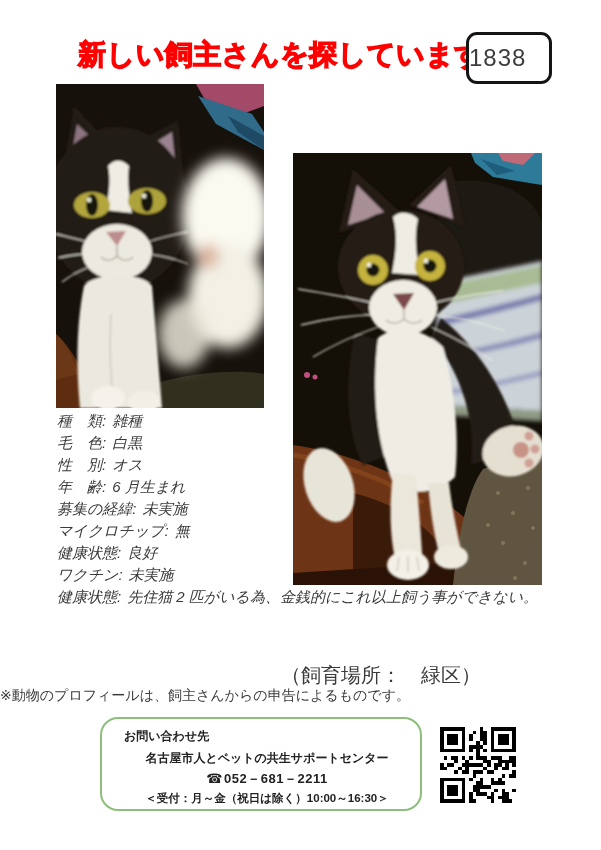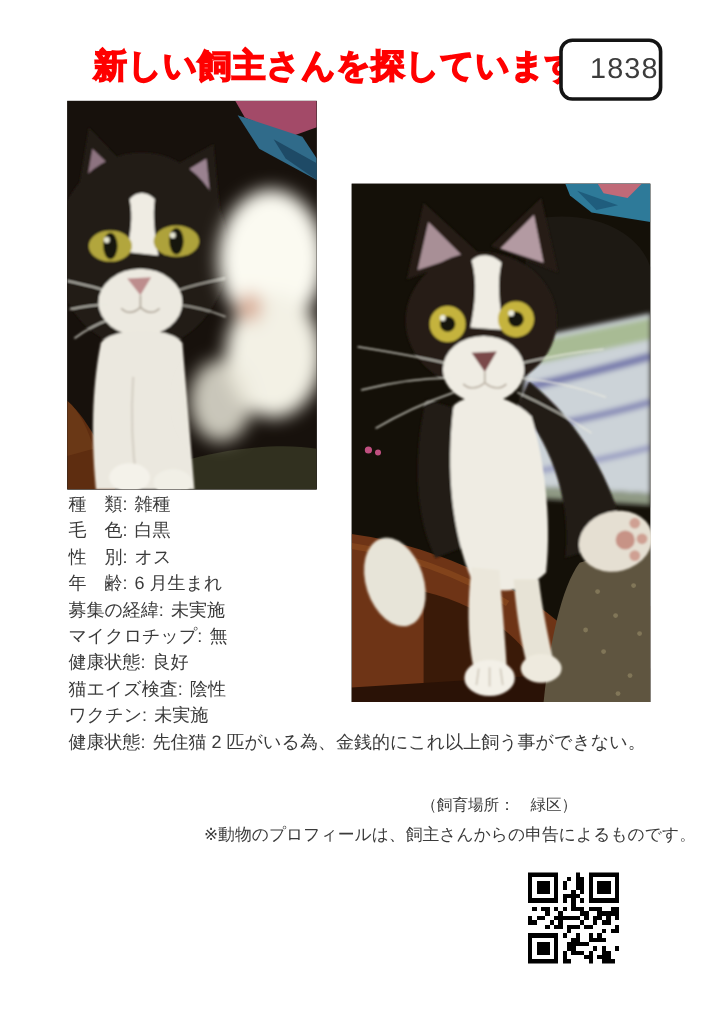--- a/index.html
+++ b/index.html
@@ -2,35 +2,35 @@
 <html><head>
 <meta charset="utf-8">
 <style>
   html,body{margin:0;padding:0;background:#ffffff;}
   .page{position:relative;width:601px;height:850px;background:#ffffff;overflow:hidden;
         font-family:"Liberation Sans","DejaVu Sans",sans-serif;color:#3a3a3a;}
 
   .title{position:absolute;left:78px;top:36px;margin:0;font-size:28px;font-weight:900;
          color:#ff0000;letter-spacing:0.5px;-webkit-text-stroke:1.3px #ff0000;white-space:nowrap;}
   .id-box{position:absolute;left:466px;top:32px;width:80px;height:46px;border:3px solid #141414;
-          border-radius:11px;display:flex;align-items:center;justify-content:flex-end;
+          border-radius:11px;display:flex;align-items:center;justify-content:flex-start;
           font-size:24px;color:#3c3c3c;letter-spacing:1px;background:#fff;}
   .date{position:absolute;left:312px;top:86px;font-size:14px;font-weight:bold;color:#2a2a2a;white-space:nowrap;}
 
   .photo{position:absolute;overflow:hidden;background:#15100c;}
   .photo svg{display:block;}
   .photo-left{left:56px;top:84px;width:208px;height:324px;}
   .photo-right{left:293px;top:153px;width:249px;height:432px;}
 
   .profile{position:absolute;left:57px;top:410px;width:485px;font-size:15px;line-height:22px;color:#3a3a3a;}
-  .profile .row{white-space:nowrap;}
+  .profile .row{white-space:nowrap;font-style:italic;}
   .profile .val{margin-left:6px;}
 
-  .location{position:absolute;left:0;top:662px;width:481px;text-align:right;font-size:13px;color:#3a3a3a;white-space:nowrap;}
-  .note{position:absolute;left:0;top:687px;width:580px;text-align:right;font-size:14px;color:#3a3a3a;white-space:nowrap;}
+  .location{position:absolute;left:0;top:662px;width:481px;text-align:right;font-size:20px;color:#3a3a3a;white-space:nowrap;}
+  .note{position:absolute;left:0;top:687px;width:580px;text-align:left;font-size:14px;color:#3a3a3a;white-space:nowrap;}
 
   .contact-box{position:absolute;left:100px;top:717px;width:322px;height:94px;box-sizing:border-box;
                border:2px solid #8dbe7a;border-radius:18px;background:#ffffff;
                padding:9px 10px 6px 22px;font-weight:bold;color:#222222;}
   .contact-heading{font-size:12px;text-align:left;}
   .contact-org{font-size:12px;text-align:center;margin-top:5px;}
   .contact-phone{font-size:13px;text-align:center;margin-top:3px;letter-spacing:0.5px;}
   .contact-phone .phone-ico{margin-right:1px;}
   .contact-hours{font-size:11.5px;text-align:center;margin-top:3px;}
 
@@ -175,28 +175,35 @@
   </div>
 
   <div class="profile">
     <div class="row"><span class="lab">種　類:</span><span class="val">雑種</span></div>
     <div class="row"><span class="lab">毛　色:</span><span class="val">白黒</span></div>
     <div class="row"><span class="lab">性　別:</span><span class="val">オス</span></div>
     <div class="row"><span class="lab">年　齢:</span><span class="val">6 月生まれ</span></div>
     <div class="row"><span class="lab">募集の経緯:</span><span class="val">未実施</span></div>
     <div class="row"><span class="lab">マイクロチップ:</span><span class="val">無</span></div>
     <div class="row"><span class="lab">健康状態:</span><span class="val">良好</span></div>
-    <div class="row"><span class="lab">猫エイズ検査:</span><span class="val">陰性</span></div>
     <div class="row"><span class="lab">ワクチン:</span><span class="val">未実施</span></div>
     <div class="row"><span class="lab">健康状態:</span><span class="val">先住猫 2 匹がいる為、金銭的にこれ以上飼う事ができない。</span></div>
   </div>
 
   <div class="location">（飼育場所：　緑区）</div>
   <div class="note">※動物のプロフィールは、飼主さんからの申告によるものです。</div>
 
+  <div class="contact-box">
+    <div class="contact-heading">お問い合わせ先</div>
+    <div class="contact-org">名古屋市人とペットの共生サポートセンター</div>
+    <div class="contact-phone">
+      <span class="phone-ico">☎</span><span>052－681－2211</span>
+    </div>
+    <div class="contact-hours">＜受付：月～金（祝日は除く）10:00～16:30＞</div>
+  </div>
 
   <div class="qr" id="qr">
       <svg viewBox="0 0 21 21" xmlns="http://www.w3.org/2000/svg" shape-rendering="crispEdges">
         <g fill="#000">
           <rect x="0" y="0" width="1" height="1"></rect>
           <rect x="1" y="0" width="1" height="1"></rect>
           <rect x="2" y="0" width="1" height="1"></rect>
           <rect x="3" y="0" width="1" height="1"></rect>
           <rect x="4" y="0" width="1" height="1"></rect>
           <rect x="5" y="0" width="1" height="1"></rect>

